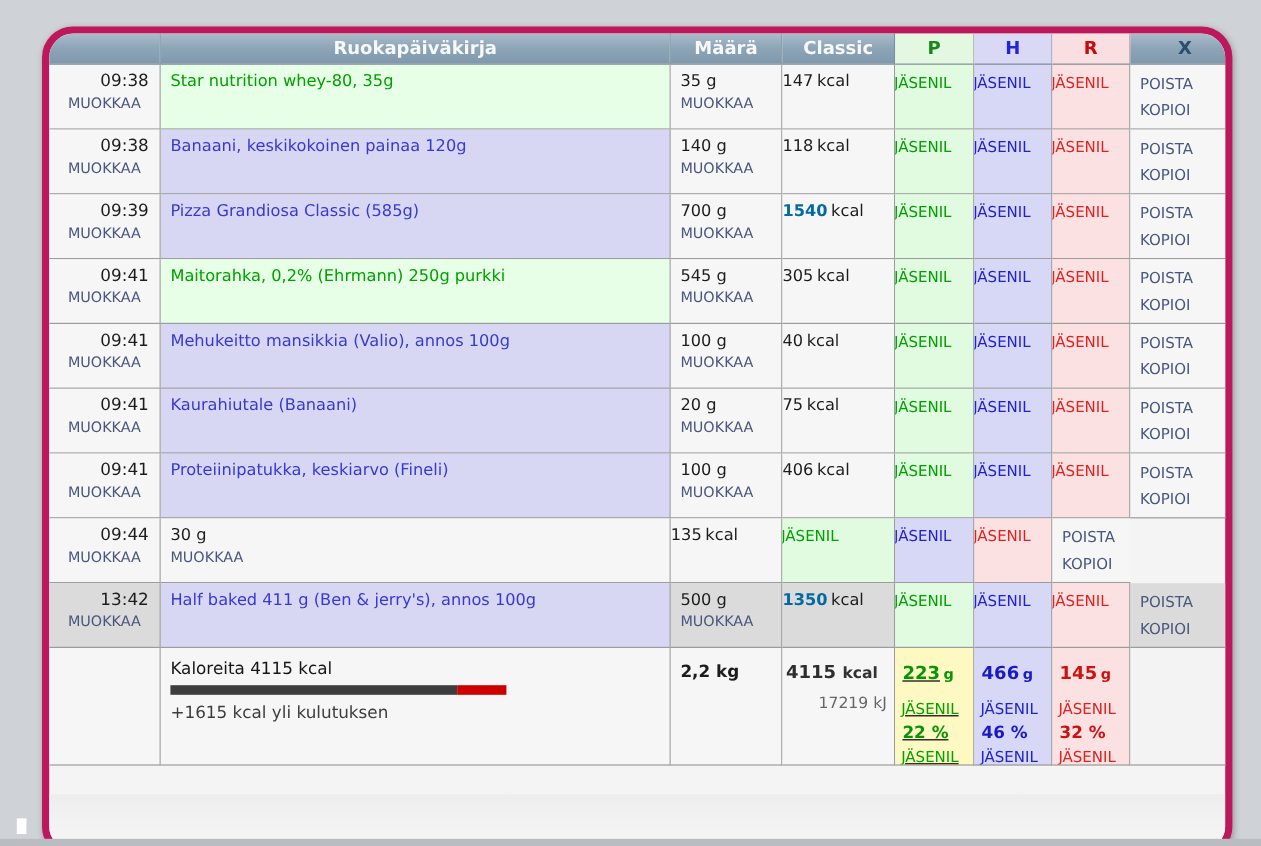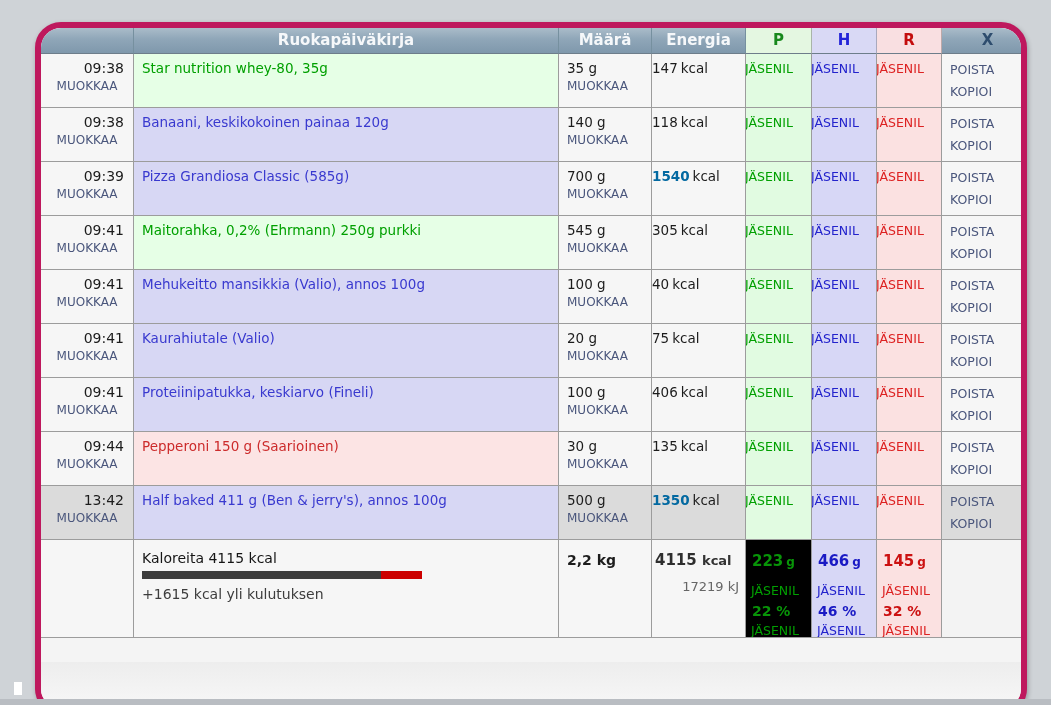--- a/index.html
+++ b/index.html
@@ -63,21 +63,21 @@
   .cal-line{font-size:14px;color:#151515;}
   .cal-bar{margin-top:5px;height:8px;width:280px;display:flex;}
   .bar-dark{height:8px;background:#3d3d3d;}
   .bar-red{height:8px;background:#cc0000;}
   .balance-line{margin-top:7px;font-size:14px;color:#3d3d3d;}
   .sum-amount{font-weight:bold;font-size:14px;padding:12px 0 0 8px;color:#1c1c1c;}
   .sum-energy{padding-top:11px;}
   .sum-energy-main{padding-left:3px;font-size:15px;color:#2e2e2e;font-weight:bold;white-space:nowrap;}
   .sum-energy-main .unit{font-weight:bold;font-size:13px;color:#333;}
   .sum-kj{text-align:right;padding-right:6px;font-size:13px;color:#666;margin-top:10px;}
-  .sum-p{background:#000000;}
+  .sum-p{background:#fef9c3;text-decoration:underline;}
   .sum-h{background:#d7d7f6;}
   .sum-r{background:#fbe1e1;}
   .macro{padding:12px 0 0 6px;}
   .macro-grams{font-size:15px;font-weight:bold;white-space:nowrap;}
   .macro-grams .unit{font-size:12px;margin-left:3px;}
   .sum-p .macro-grams,.sum-p .macro-pct{color:#089408;}
   .sum-h .macro-grams,.sum-h .macro-pct{color:#1a1ac4;}
   .sum-r .macro-grams,.sum-r .macro-pct{color:#cc1111;}
   .macro .members-link{padding-top:13px;}
   .macro-pct{font-size:14px;font-weight:bold;margin-top:5px;white-space:nowrap;}
@@ -90,21 +90,21 @@
 </style>
 </head>
 <body>
 
 <div class="panel">
 
   <div class="thead grid8">
     <div class="hcell"></div>
     <div class="hcell">Ruokapäiväkirja</div>
     <div class="hcell">Määrä</div>
-    <div class="hcell">Energia</div>
+    <div class="hcell">Classic</div>
     <div class="hcell tint-p">P</div>
     <div class="hcell tint-h">H</div>
     <div class="hcell tint-r">R</div>
     <div class="hcell xhead">X</div>
   </div>
 
   <div id="rows">
       <div class="row grid8">
     <div class="cell time-cell">
       <div class="time">09:38</div>
@@ -249,21 +249,21 @@
       <a class="x-link">POISTA</a>
       <a class="x-link">KOPIOI</a>
     </div>
   </div>
       <div class="row grid8">
     <div class="cell time-cell">
       <div class="time">09:41</div>
       <a class="edit-link">MUOKKAA</a>
     </div>
     <div class="cell food-cell food-blue">
-      <span>Kaurahiutale (Valio)</span>
+      <span>Kaurahiutale (Banaani)</span>
     </div>
     <div class="cell amount-cell">
       <div>20 g</div>
       <a class="edit-link">MUOKKAA</a>
     </div>
     <div class="cell energy-cell">
       <span class="energy-val">75</span><span class="energy-unit">kcal</span>
     </div>
     <div class="cell p-cell">
       <a class="members-link">JÄSENIL</a>
@@ -305,23 +305,20 @@
     </div>
     <div class="cell x-cell">
       <a class="x-link">POISTA</a>
       <a class="x-link">KOPIOI</a>
     </div>
   </div>
       <div class="row grid8">
     <div class="cell time-cell">
       <div class="time">09:44</div>
       <a class="edit-link">MUOKKAA</a>
-    </div>
-    <div class="cell food-cell food-red">
-      <span>Pepperoni 150 g (Saarioinen)</span>
     </div>
     <div class="cell amount-cell">
       <div>30 g</div>
       <a class="edit-link">MUOKKAA</a>
     </div>
     <div class="cell energy-cell">
       <span class="energy-val">135</span><span class="energy-unit">kcal</span>
     </div>
     <div class="cell p-cell">
       <a class="members-link">JÄSENIL</a>

